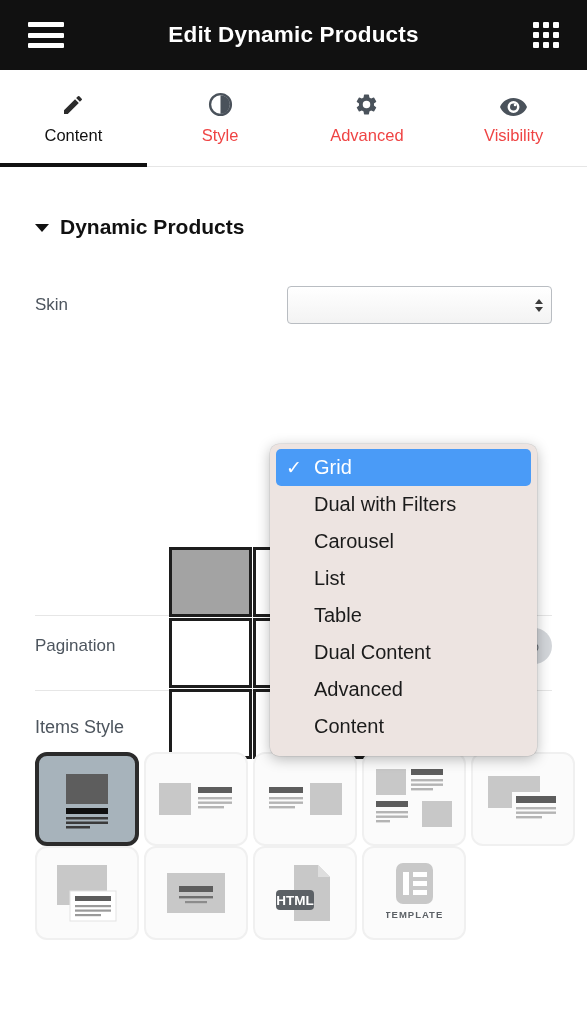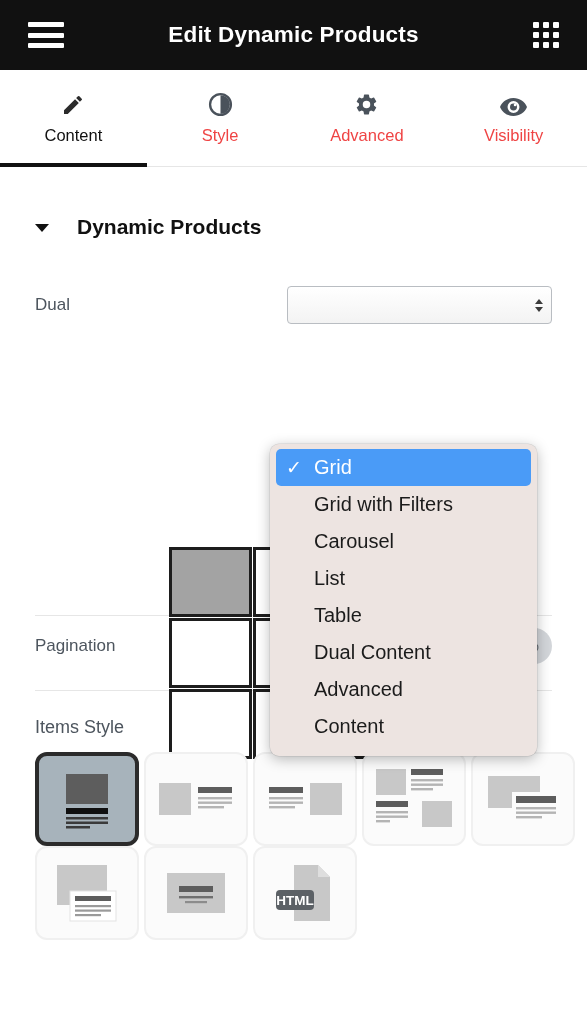--- a/index.html
+++ b/index.html
@@ -73,21 +73,21 @@
     content: "";
     position: absolute; left: 0; right: 0; bottom: -1px;
     height: 4px; background: #111111;
   }
   .tab svg { display: block; }
 
   
   .panel { position: relative; padding: 0 35px; }
 
   .section-head {
-    display: flex; align-items: center; gap: 28px;
+    display: flex; align-items: center; gap: 11px;
     padding-top: 48px;
     cursor: pointer;
   }
   .caret {
     width: 0; height: 0;
     border-left: 7px solid transparent;
     border-right: 7px solid transparent;
     border-top: 8px solid #111111;
     margin-top: 2px;
   }
@@ -296,21 +296,21 @@
 </div>
 
 <div class="panel">
 
   <div class="section-head">
     <span class="caret"></span>
     <span class="section-title">Dynamic Products</span>
   </div>
 
   <div class="field-row">
-    <span class="row-label">Dual</span>
+    <span class="row-label">Skin</span>
     <div class="select-box">
       <span class="select-arrows">
         <span class="up"></span>
         <span class="dn"></span>
       </span>
     </div>
   </div>
 
   <div class="grid-preview">
     <div class="grid-cell filled"></div>
@@ -324,21 +324,21 @@
     <div class="grid-cell"></div>
   </div>
 
   <div class="dropdown">
     <div class="dd-item selected">
       <span class="check">✓</span>
       <span>Grid</span>
     </div>
     <div class="dd-item">
       <span class="check"></span>
-      <span>Grid with Filters</span>
+      <span>Dual with Filters</span>
     </div>
     <div class="dd-item">
       <span class="check"></span>
       <span>Carousel</span>
     </div>
     <div class="dd-item">
       <span class="check"></span>
       <span>List</span>
     </div>
     <div class="dd-item">
@@ -454,14 +454,24 @@
 
     <div class="thumb">
       <svg width="66" height="64" viewBox="0 0 66 64">
         <path d="M22 4 h24 l12 12 v44 h-36 z" fill="#c8c8c8"></path>
         <path d="M46 4 l12 12 h-12 z" fill="#dedede"></path>
         <rect x="4" y="29" width="38" height="20" rx="4" fill="#5c6166"></rect>
         <text x="23" y="43.5" font-family="&quot;Liberation Sans&quot;, sans-serif" font-size="13.5" font-weight="bold" fill="#ffffff" text-anchor="middle">HTML</text>
       </svg>
     </div>
 
+    <div class="thumb">
+      <svg width="56" height="66" viewBox="0 0 56 66">
+        <rect x="10" y="3" width="37" height="41" rx="7" fill="#c8c8c8"></rect>
+        <rect x="17" y="12" width="6" height="23" fill="#ffffff"></rect>
+        <rect x="27" y="12" width="14" height="5" fill="#ffffff"></rect>
+        <rect x="27" y="21" width="14" height="5" fill="#ffffff"></rect>
+        <rect x="27" y="30" width="14" height="5" fill="#ffffff"></rect>
+        <text x="28" y="58" font-family="&quot;Liberation Sans&quot;, sans-serif" font-size="9.5" font-weight="bold" letter-spacing="1" fill="#5c6166" text-anchor="middle">TEMPLATE</text>
+      </svg>
+    </div>
   </div>
 </div>
 
 </body></html>

